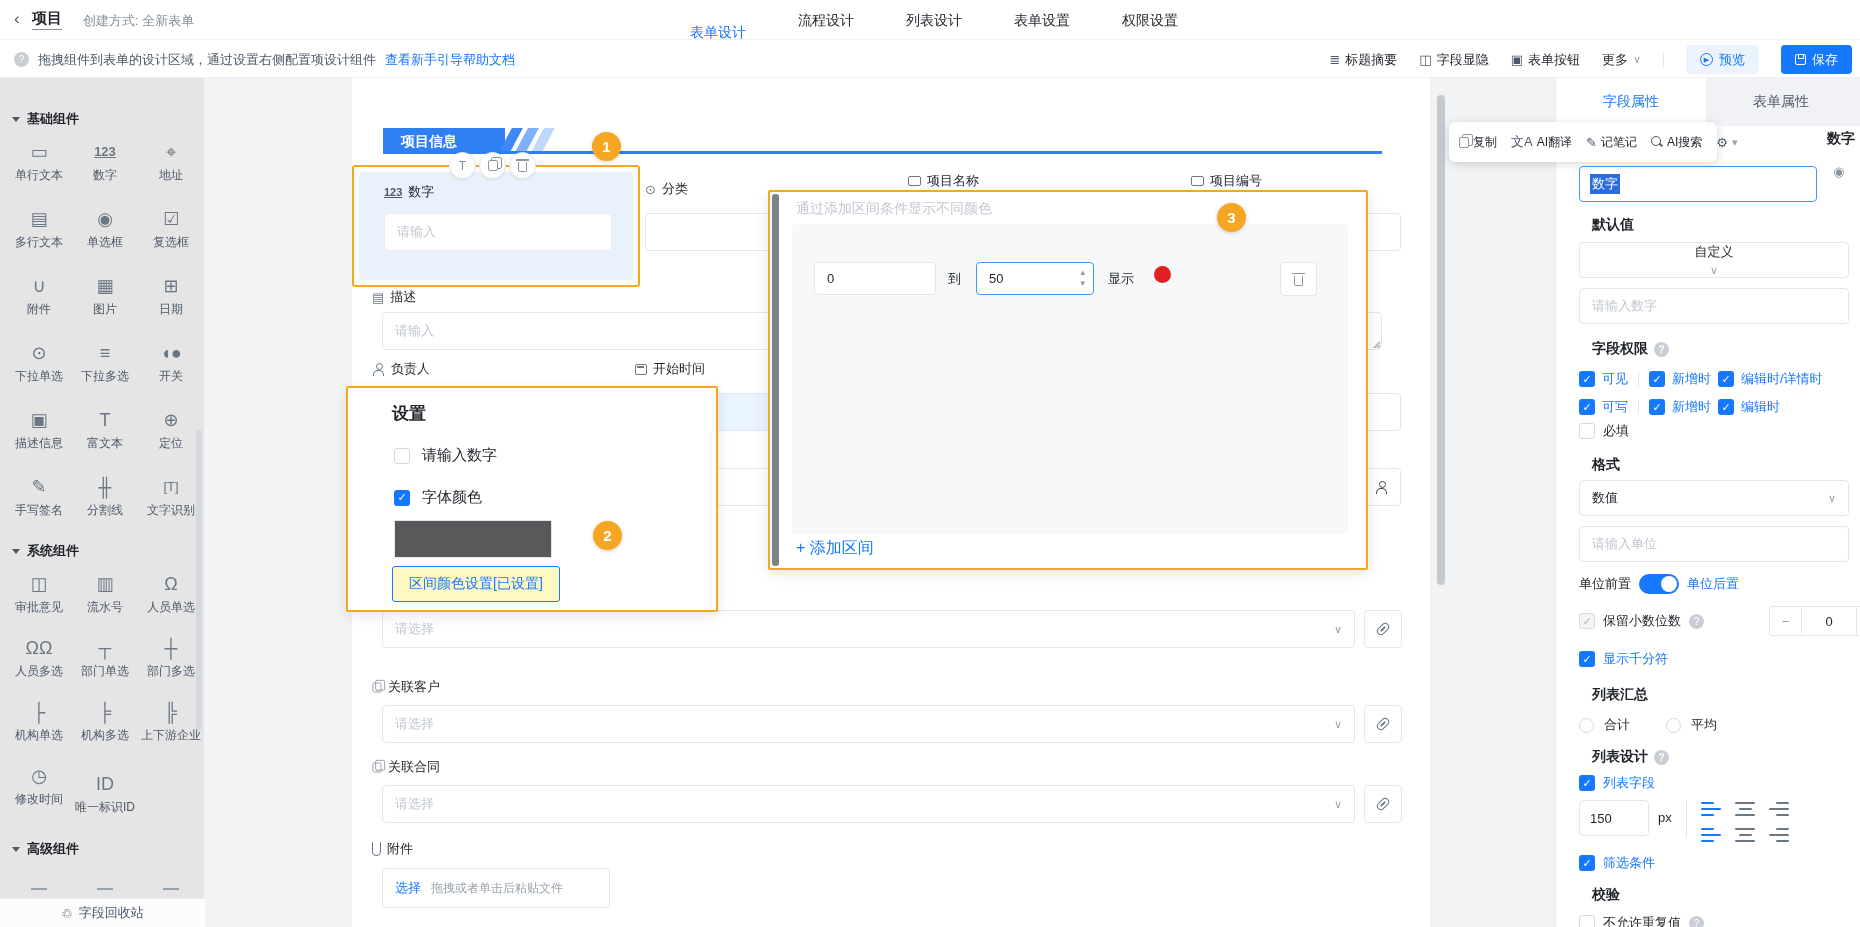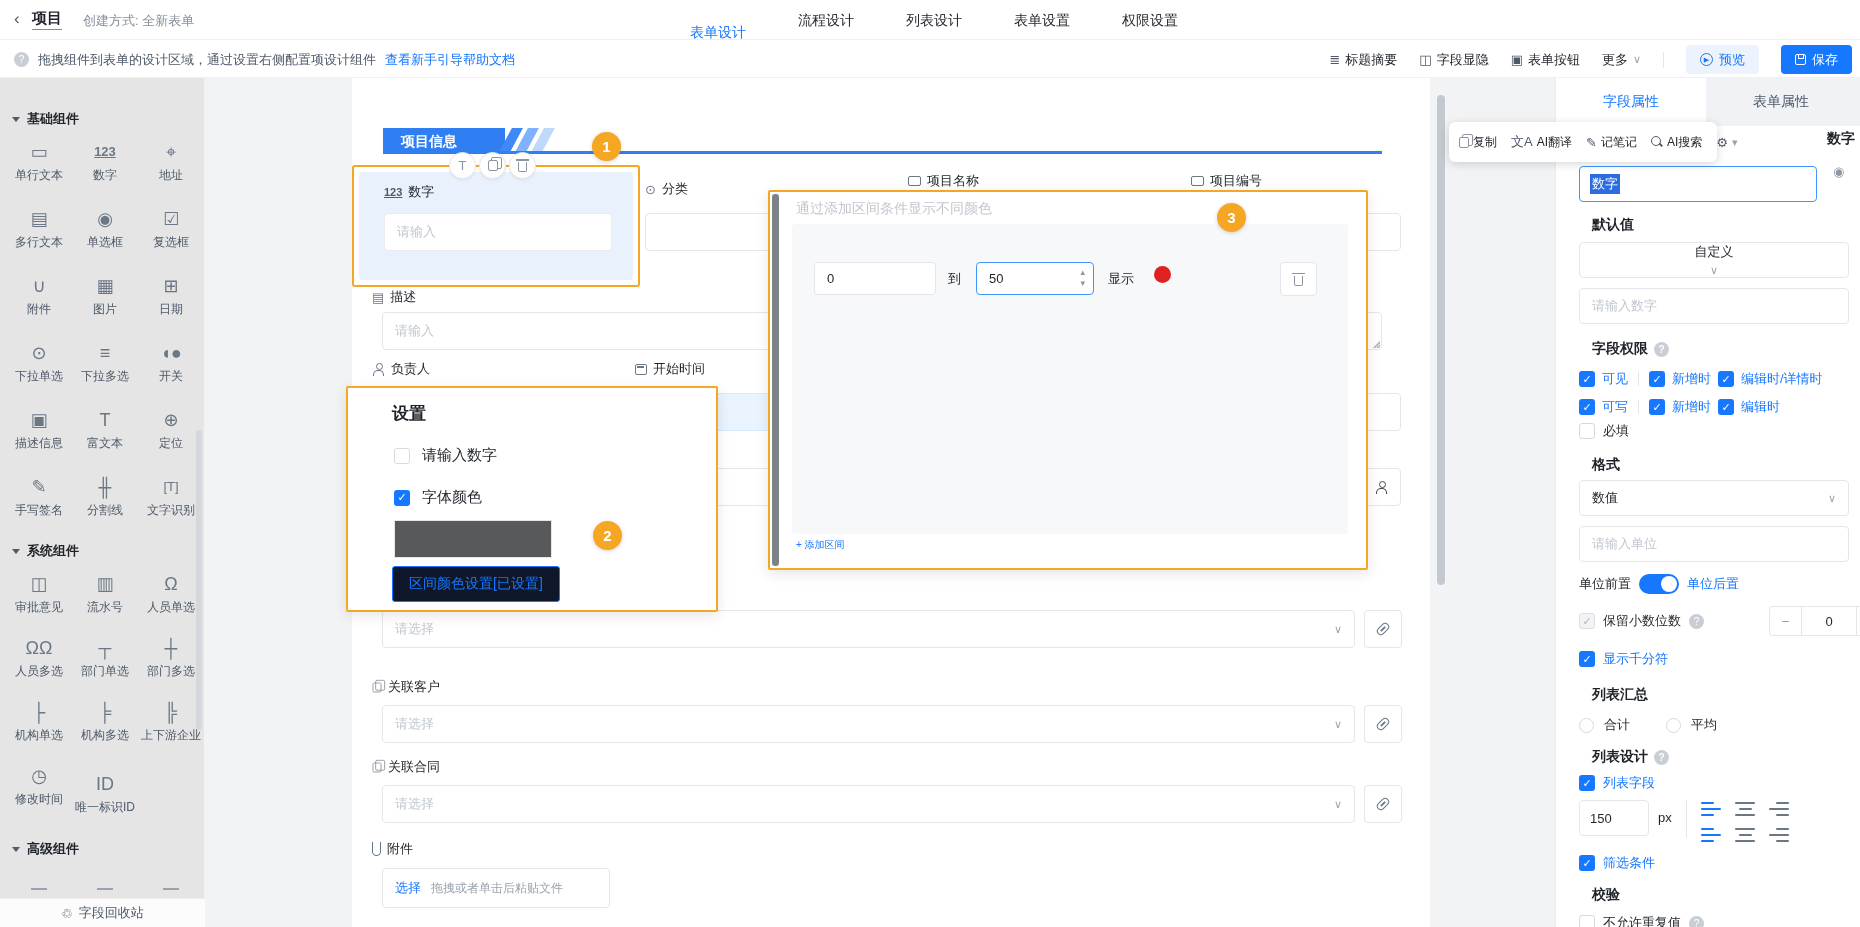--- a/index.html
+++ b/index.html
@@ -90,32 +90,32 @@
   .ic-trash::before { content:""; position:absolute; left:-3px; top:-3px; width:13px; height:1.5px; background:#8d96a0; }
   .ic-search { width:12px; height:12px; position:relative; }
   .ic-search::before { content:""; position:absolute; left:0; top:0; width:8px; height:8px; border:1.6px solid #4e5969; border-radius:50%; }
   .ic-search::after { content:""; position:absolute; left:8px; top:8px; width:4px; height:1.6px; background:#4e5969; transform:rotate(45deg); }
 
   
   .panel2 { position:absolute; left:346px; top:386px; width:372px; height:226px; background:#fff; border:2px solid #f5a623; border-radius:2px; z-index:20; box-shadow:0 4px 14px rgba(0,0,0,.10); }
   .panel2 .p2-title { position:absolute; left:44px; top:14px; font-size:17px; font-weight:bold; }
   .cbrow { position:absolute; display:flex; align-items:center; gap:12px; font-size:15px; color:#1f2329; }
   .swatch { position:absolute; left:46px; top:132px; width:158px; height:38px; background:#58595b; border:1px solid #e5e6eb; }
-  .range-btn { position:absolute; left:44px; top:178px; height:36px; padding:0 16px; border:1px solid #1677ff; border-radius:3px; color:#1677ff; font-size:14px; display:flex; align-items:center; background:#0f172a; cursor:pointer; }
+  .range-btn { position:absolute; left:44px; top:178px; height:36px; padding:0 16px; border:1px solid #1677ff; border-radius:3px; color:#1677ff; font-size:14px; display:flex; align-items:center; background:#fef9c3; cursor:pointer; }
 
   .panel3 { position:absolute; left:768px; top:190px; width:600px; height:380px; background:#fff; border:2px solid #f5a623; border-radius:2px; z-index:20; box-shadow:0 4px 14px rgba(0,0,0,.10); }
   .p3-scroll { position:absolute; left:2px; top:2px; width:7px; height:372px; background:#7d8288; border-radius:3px; }
   .p3-hint { position:absolute; left:26px; top:8px; font-size:14px; color:#c2c7cf; }
   .p3-box { position:absolute; left:22px; top:32px; width:556px; height:310px; background:#f7f8fa; border-radius:4px; }
   .p3-input { position:absolute; height:33px; background:#fff; border:1px solid #e5e6eb; border-radius:4px; font-size:13px; color:#1f2329; display:flex; align-items:center; padding:0 12px; }
   .p3-input.focus { border:1.5px solid #4096ff; }
   .spinner { position:absolute; right:8px; top:4px; display:flex; flex-direction:column; line-height:11px; font-size:9px; color:#8d96a0; }
   .red-dot { position:absolute; width:17px; height:17px; border-radius:50%; background:#e02121; }
   .p3-trash { position:absolute; width:37px; height:34px; background:#fff; border:1px solid #e5e6eb; border-radius:4px; display:flex; align-items:center; justify-content:center; cursor:pointer; }
-  .add-range { position:absolute; left:26px; top:346px; font-size:10px; color:#1677ff; cursor:pointer; }
+  .add-range { position:absolute; left:26px; top:346px; font-size:16px; color:#1677ff; cursor:pointer; }
 
   
   .props { position:absolute; left:1555px; top:78px; width:312px; height:849px; background:#fff; border-left:1px solid #ececec; z-index:10; }
   .tabstrip { position:absolute; left:0; top:0; width:312px; height:48px; background:#f0f2f5; display:flex; }
   .ptab { width:150px; height:48px; display:flex; align-items:center; justify-content:center; font-size:14px; color:#4e5969; cursor:pointer; }
   .ptab.active { background:#fff; color:#1677ff; }
   .ctx-menu { position:absolute; left:-107px; top:44px; width:268px; height:40px; background:#fff; border-radius:6px; box-shadow:0 2px 10px rgba(0,0,0,.16); display:flex; align-items:center; padding:0 10px; gap:14px; z-index:50; }
   .ctx-item { display:flex; align-items:center; gap:4px; font-size:12px; color:#1f2329; cursor:pointer; white-space:nowrap; }
   .ctx-item .g { color:#4e5969; font-size:13px; }
   .p-title-num { position:absolute; left:271px; top:52px; font-size:14px; color:#1f2329; font-weight:bold; }

